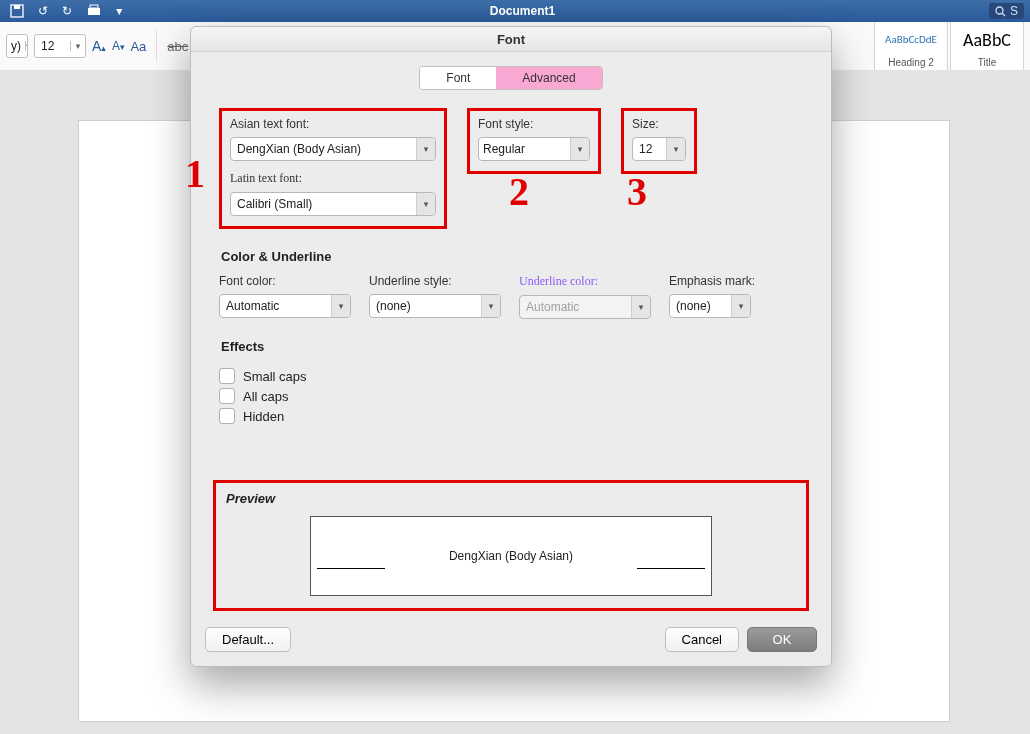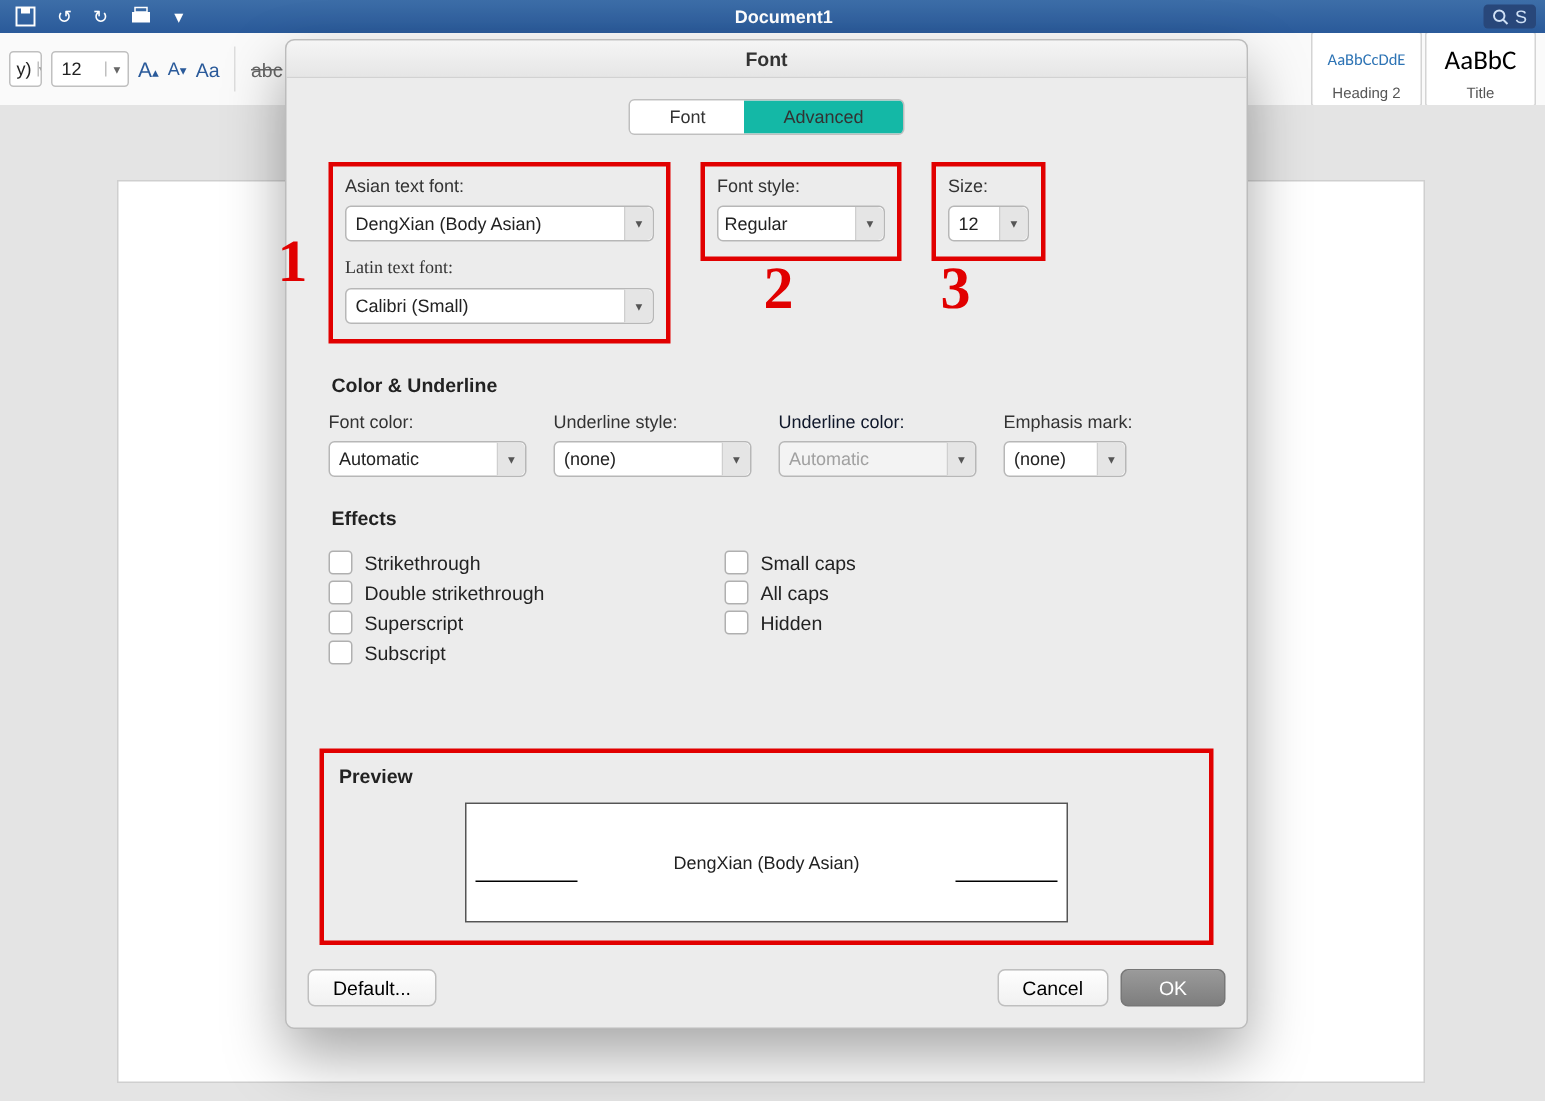--- a/index.html
+++ b/index.html
@@ -15,39 +15,39 @@
   .style-box .sample{flex:1;display:flex;align-items:center;justify-content:center;font-family:Calibri,Arial,sans-serif;}
   .ruler{height:16px;background:#f7f7f7;border-bottom:1px solid #ddd;}
   .page-bg{position:absolute;left:0;right:0;top:70px;bottom:0;background:#e4e4e4;}
   .paper{position:absolute;left:78px;top:120px;width:870px;height:600px;background:#fff;border:1px solid #cfcfcf;}
   
   .dialog{position:absolute;left:190px;top:26px;width:640px;background:#ececec;border:1px solid #bcbcbc;border-radius:6px;box-shadow:0 18px 40px rgba(0,0,0,.35);}
   .dlg-title{height:24px;display:flex;align-items:center;justify-content:center;background:linear-gradient(#f5f5f5,#e6e6e6);border-top-left-radius:6px;border-top-right-radius:6px;font-weight:600;font-size:13px;color:#333;border-bottom:1px solid #d2d2d2;}
   .dlg-body{padding:14px 28px 6px 28px;}
   .tabs{display:flex;justify-content:center;margin-bottom:18px;}
   .seg{display:flex;border:1px solid #bfbfbf;border-radius:4px;overflow:hidden;background:#eee;}
-  .seg .seg-btn{padding:4px 26px;font-size:12px;background:#14b8a6;color:#333;}
+  .seg .seg-btn{padding:4px 26px;font-size:12px;background:#f9a8d4;color:#333;}
   .seg .seg-btn.active{background:#fff;}
   .fields{display:flex;gap:20px;align-items:flex-start;}
   .lbl{font-size:12px;color:#333;margin-bottom:6px;}
   .select{position:relative;height:22px;border:1px solid #b7b7b7;border-radius:4px;background:#fff;display:flex;align-items:center;}
   .select input,.select .val{border:none;outline:none;font-size:12px;padding:0 6px;flex:1;background:transparent;}
   .select .dd{width:18px;height:100%;border-left:1px solid #cfcfcf;background:#e5e5e5;border-top-right-radius:4px;border-bottom-right-radius:4px;display:flex;align-items:center;justify-content:center;color:#555;font-size:9px;}
   .hl-green{background:#b7f0b7;}
   .redbox{border:3px solid #e10000;padding:6px 8px 10px 8px;}
   .anno{position:absolute;font-family:'Times New Roman',serif;font-weight:bold;color:#e10000;font-size:40px;}
   .subhead{font-weight:600;font-size:13px;margin:20px 0 10px 2px;}
   .row{display:flex;gap:26px;}
   .col{display:flex;flex-direction:column;}
   .disabled .val{color:#a0a0a0;}
   .effects{display:flex;gap:120px;margin-top:4px;}
   .chk{display:flex;align-items:center;gap:8px;margin:4px 0;font-size:13px;}
   .chk .box{width:14px;height:14px;border:1px solid #b0b0b0;border-radius:3px;background:#fff;}
   .preview-frame{border:3px solid #e10000;padding:8px 10px 12px 10px;margin:12px -6px 0 -6px;}
-  .preview-label{font-weight:600;font-size:13px;margin-bottom:10px;}
+  .preview-label{font-weight:600;font-size:13px;margin-bottom:10px;font-style:italic;}
   .preview-box{width:400px;height:78px;border:1px solid #555;margin:0 auto;background:#fff;display:flex;align-items:center;justify-content:center;position:relative;}
   .preview-box .line{position:absolute;bottom:26px;height:1px;background:#000;width:68px;}
   .preview-box .line.l{left:6px;} .preview-box .line.r{right:6px;}
   .preview-box .txt{font-size:12px;}
   .dlg-foot{display:flex;align-items:flex-start;padding:10px 14px 14px 14px;}
   .btn{border:1px solid #bfbfbf;border-radius:5px;background:linear-gradient(#fefefe,#f1f1f1);padding:4px 16px;font-size:13px;}
   .btn.primary{background:linear-gradient(#9a9a9a,#7e7e7e);color:#fff;border-color:#777;}
   svg{display:block;}
 </style>
 </head>
@@ -192,55 +192,37 @@
           </div>
         </div>
         <div class="col">
           <div class="lbl">Underline style:</div>
           <div class="select" style="width:130px;">
             <span class="val">(none)</span>
             <span class="dd">▾</span>
           </div>
         </div>
         <div class="col disabled">
-          <div class="lbl" style="color:#0f172a;">Underline color:</div>
+          <div class="lbl" style="color:#8b5cf6;font-family:Liberation Serif, serif;">Underline color:</div>
           <div class="select" style="width:130px;background:#f3f3f3;">
             <span class="val">Automatic</span>
             <span class="dd">▾</span>
           </div>
         </div>
         <div class="col">
           <div class="lbl">Emphasis mark:</div>
           <div class="select" style="width:80px;">
             <span class="val">(none)</span>
             <span class="dd">▾</span>
           </div>
         </div>
       </div>
 
       <div class="subhead">Effects</div>
       <div class="effects">
-        <div>
-          <label class="chk">
-              <span class="box"></span>
-              <span>Strikethrough</span>
-            </label>
-          <label class="chk">
-              <span class="box"></span>
-              <span>Double strikethrough</span>
-            </label>
-          <label class="chk">
-              <span class="box"></span>
-              <span>Superscript</span>
-            </label>
-          <label class="chk">
-              <span class="box"></span>
-              <span>Subscript</span>
-            </label>
-        </div>
         <div>
           <label class="chk">
               <span class="box"></span>
               <span>Small caps</span>
             </label>
           <label class="chk">
               <span class="box"></span>
               <span>All caps</span>
             </label>
           <label class="chk">

